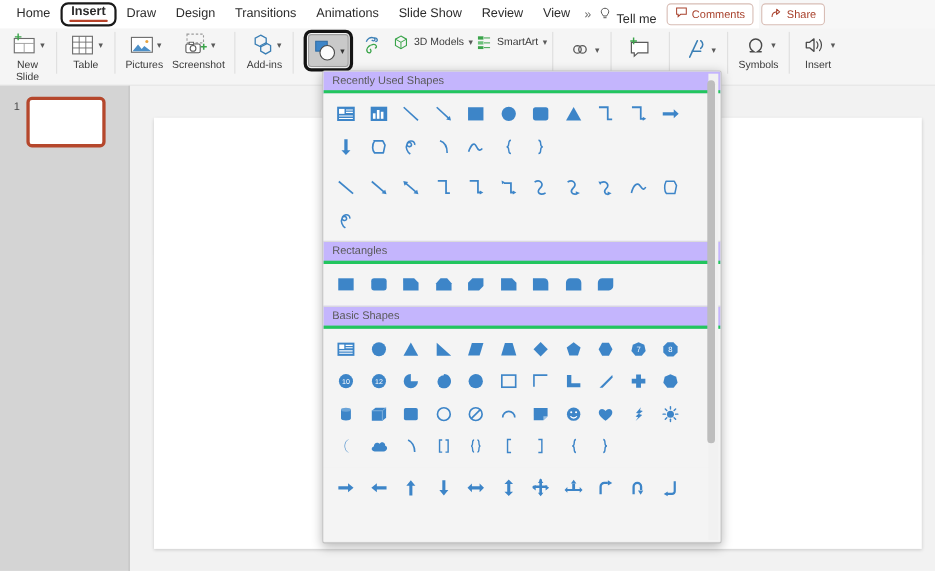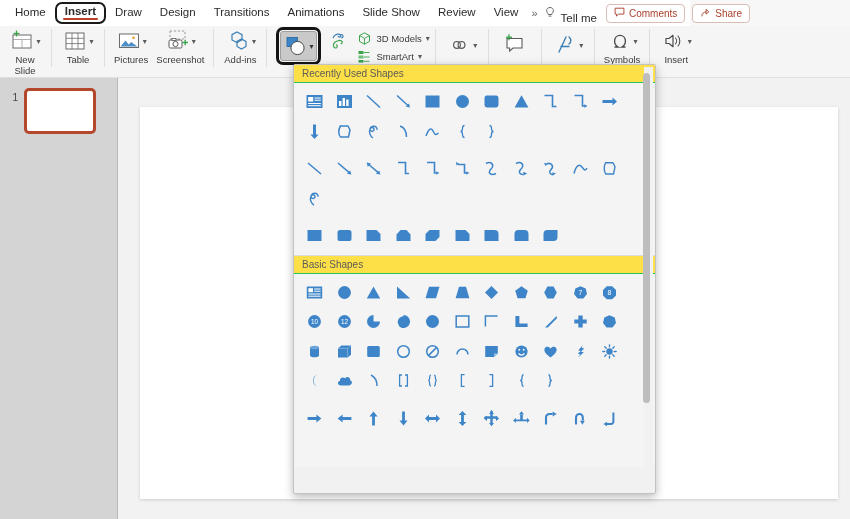--- a/index.html
+++ b/index.html
@@ -48,21 +48,21 @@
   .rsep { width:1px; height:38px; background:#dedede; margin:3px 5px 0 5px;}
   .ritem {
     display:flex; flex-direction:column; align-items:center;
     min-width:42px; padding:2px 4px 0 4px; position:relative;
   }
   .ritem-row { display:flex; align-items:center; gap:1px; }
   .ribbon-lbl { font-size:9.5px; color:#3a3a3a; text-align:center; line-height:1.15; margin-top:1px; }
   .chev { font-size:8px; color:#5a5a5a; }
   .ricon { width:26px; height:26px; display:block; }
   .ricon-sm { width:15px; height:15px; display:block; }
-  .stacked { display:flex; flex-direction:column; justify-content:center; gap:3px; padding-top:5px; }
+  .stacked { display:flex; flex-direction:row; justify-content:center; gap:3px; padding-top:5px; }
   .stackrow { display:flex; align-items:center; gap:4px; }
   .stacklbl { font-size:9.5px; color:#3a3a3a; white-space:nowrap; }
 
   .shapes-btn {
     border:3px solid #141414; border-radius:7px;
     padding:1px; margin-top:0px; background:#f5f5f5;
   }
   .shapes-inner {
     background:#c9c9c9; border:1px solid #9e9e9e; border-radius:3px;
     display:flex; align-items:center; gap:1px; padding:2px 3px;
@@ -90,22 +90,22 @@
 
   
   .dropdown {
     position:absolute; left:293px; top:64px; width:363px; height:430px;
     background:#f1f1f1; border:1px solid #c2c2c2; border-radius:2px;
     box-shadow:0 3px 10px rgba(0,0,0,.28);
     overflow:hidden;
   }
   .dd-scroll { position:absolute; inset:0; padding-bottom:6px; }
   .sec-head {
-    font-size:10px; color:#5a5a5a; background:#fde047;
-    padding:3px 8px 3px 8px; border-bottom:1px solid #22c55e;
+    font-size:10px; color:#5a5a5a; background:#c4b5fd;
+    padding:3px 8px 3px 8px; border-bottom:3px solid #22c55e;
     border-top:1px solid #dcdcdc;
   }
   .sec-body {
     background:#f4f4f4; padding:4px 2px 4px 6px;
     display:flex; flex-wrap:wrap;
   }
   .sh {
     width:29.5px; height:29.5px; display:flex;
     align-items:center; justify-content:center;
   }
@@ -561,20 +561,21 @@
               <path d="M5.5 3.8h7.5l2 4-1.5 7.2H5.8c-1.8-2-2.2-7.2-0.3-11.2z" fill="none" stroke="#3d85c8" stroke-width="1.4" stroke-linejoin="round"></path>
             </svg>
           </div>
         <div class="sh">
             <svg width="19" height="19" viewBox="0 0 19 19">
               <path d="M9 16.2c-3-2-4.5-6-3-9 1-2 3.5-2 4 0 .6 2.2-2.4 3-3.6 1.4-1.2-1.6.5-4.2 3-4.4 2.4-.2 4 1.6 3.6 3.6" fill="none" stroke="#3d85c8" stroke-width="1.4"></path>
             </svg>
           </div>
       </div>
 
+      <div class="sec-head">Rectangles</div>
       <div class="sec-body">
         <div class="sh">
             <svg width="19" height="19" viewBox="0 0 19 19">
               <rect x="2.5" y="4" width="14" height="11" fill="#3d85c8"></rect>
             </svg>
           </div>
         <div class="sh">
             <svg width="19" height="19" viewBox="0 0 19 19">
               <rect x="2.5" y="4" width="14" height="11" rx="2.6" fill="#3d85c8"></rect>
             </svg>

